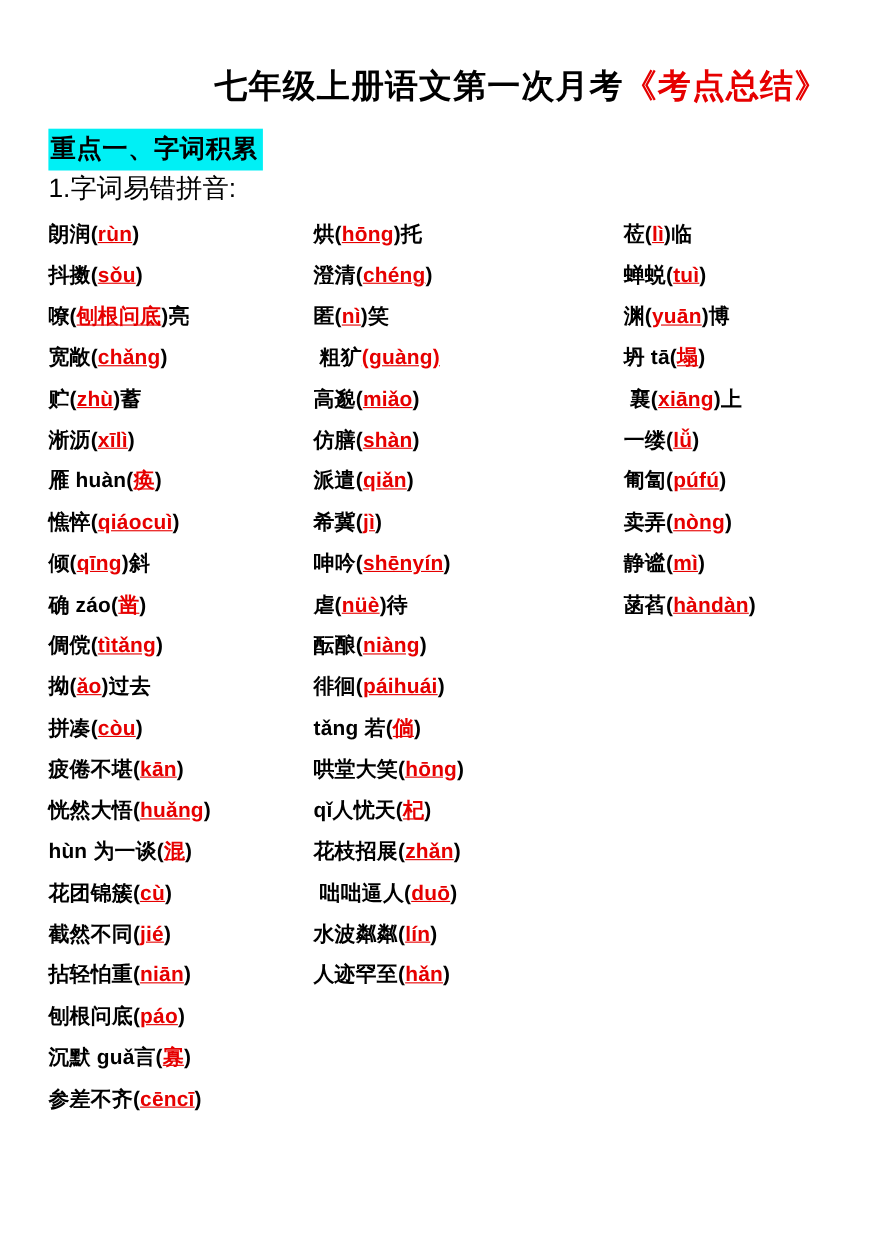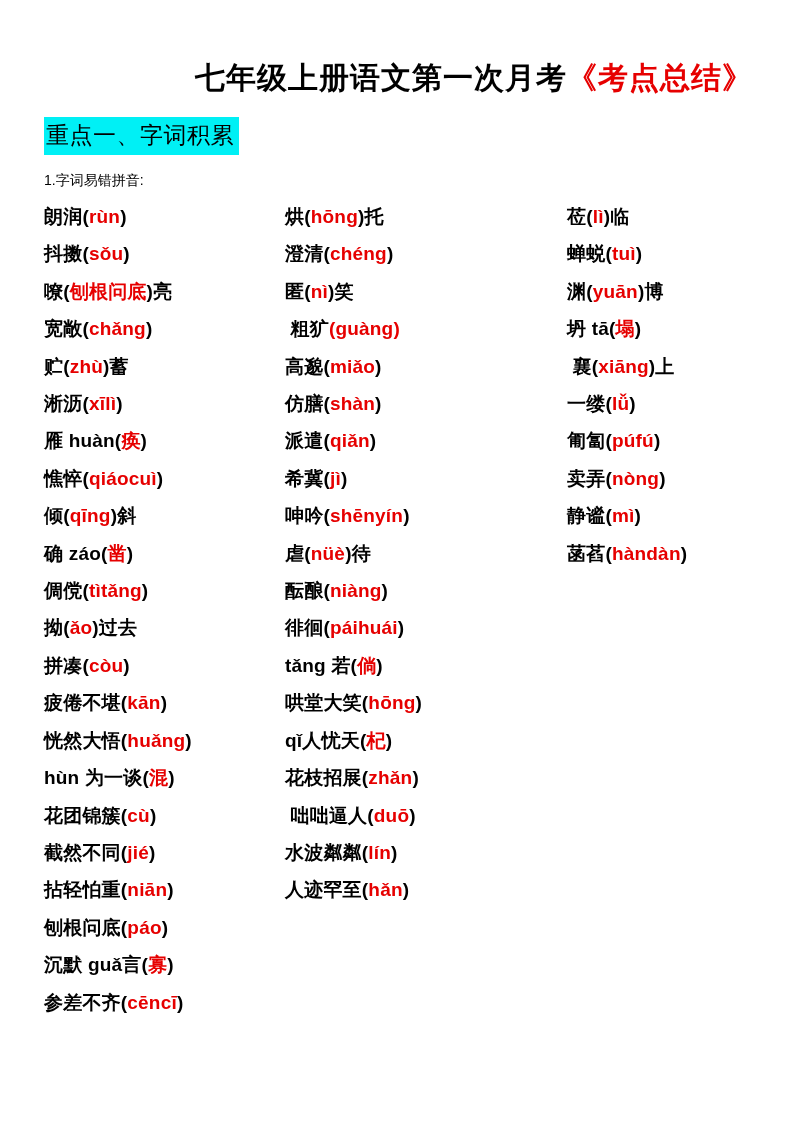--- a/index.html
+++ b/index.html
@@ -23,44 +23,43 @@
     font-weight:700;
     letter-spacing:1px;
     white-space:nowrap;
   }
   .title .red-part{color:var(--red);}
   .heading-row{margin-top:18px;}
   .heading-hl{
     display:inline-block;
     background:var(--hl);
     font-size:23px;
-    font-weight:400;
+    font-weight:700;
     padding:3px 5px 4px 2px;
     letter-spacing:0.5px;
   }
   .subheading{
-    margin-top:17px;
-    font-size:14px;
+    font-size:24px;
     font-weight:400;
   }
   .cols{
     display:flex;
     margin-top:8px;
   }
   .col{flex:0 0 241px;}
   .col:nth-child(2){flex:0 0 240px;}
   .col:nth-child(3){flex:1 1 auto;margin-left:42px;}
   .word{
     font-size:19px;
     font-weight:700;
     line-height:37.4px;
     white-space:pre;
     letter-spacing:0.2px;
   }
-  .word .red{color:var(--red);}
+  .word .red{color:var(--red);text-decoration:underline;}
 </style>
 </head>
 <body>
 
 <div class="page">
 
   <h1 class="title"><span>七年级上册语文第一次月考</span><span class="red-part">《考点总结》</span></h1>
 
   <div class="heading-row">
     <span class="heading-hl">重点一、字词积累</span>

